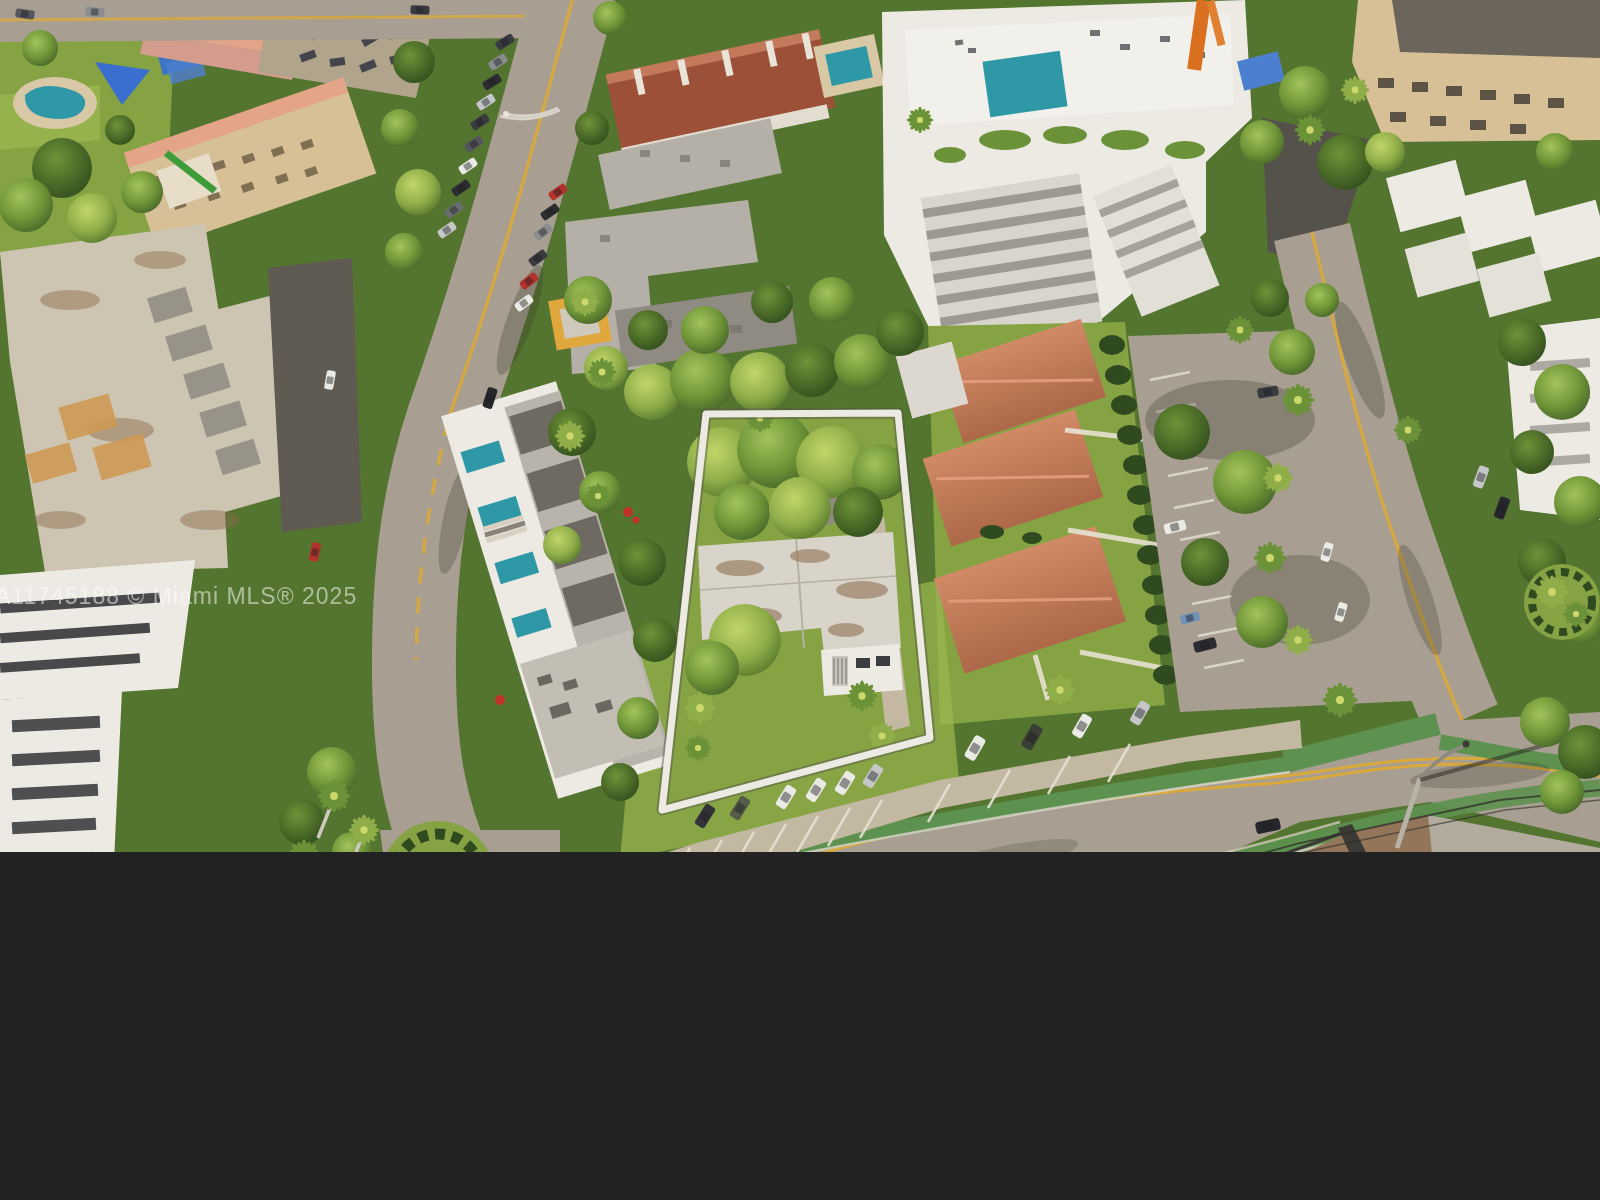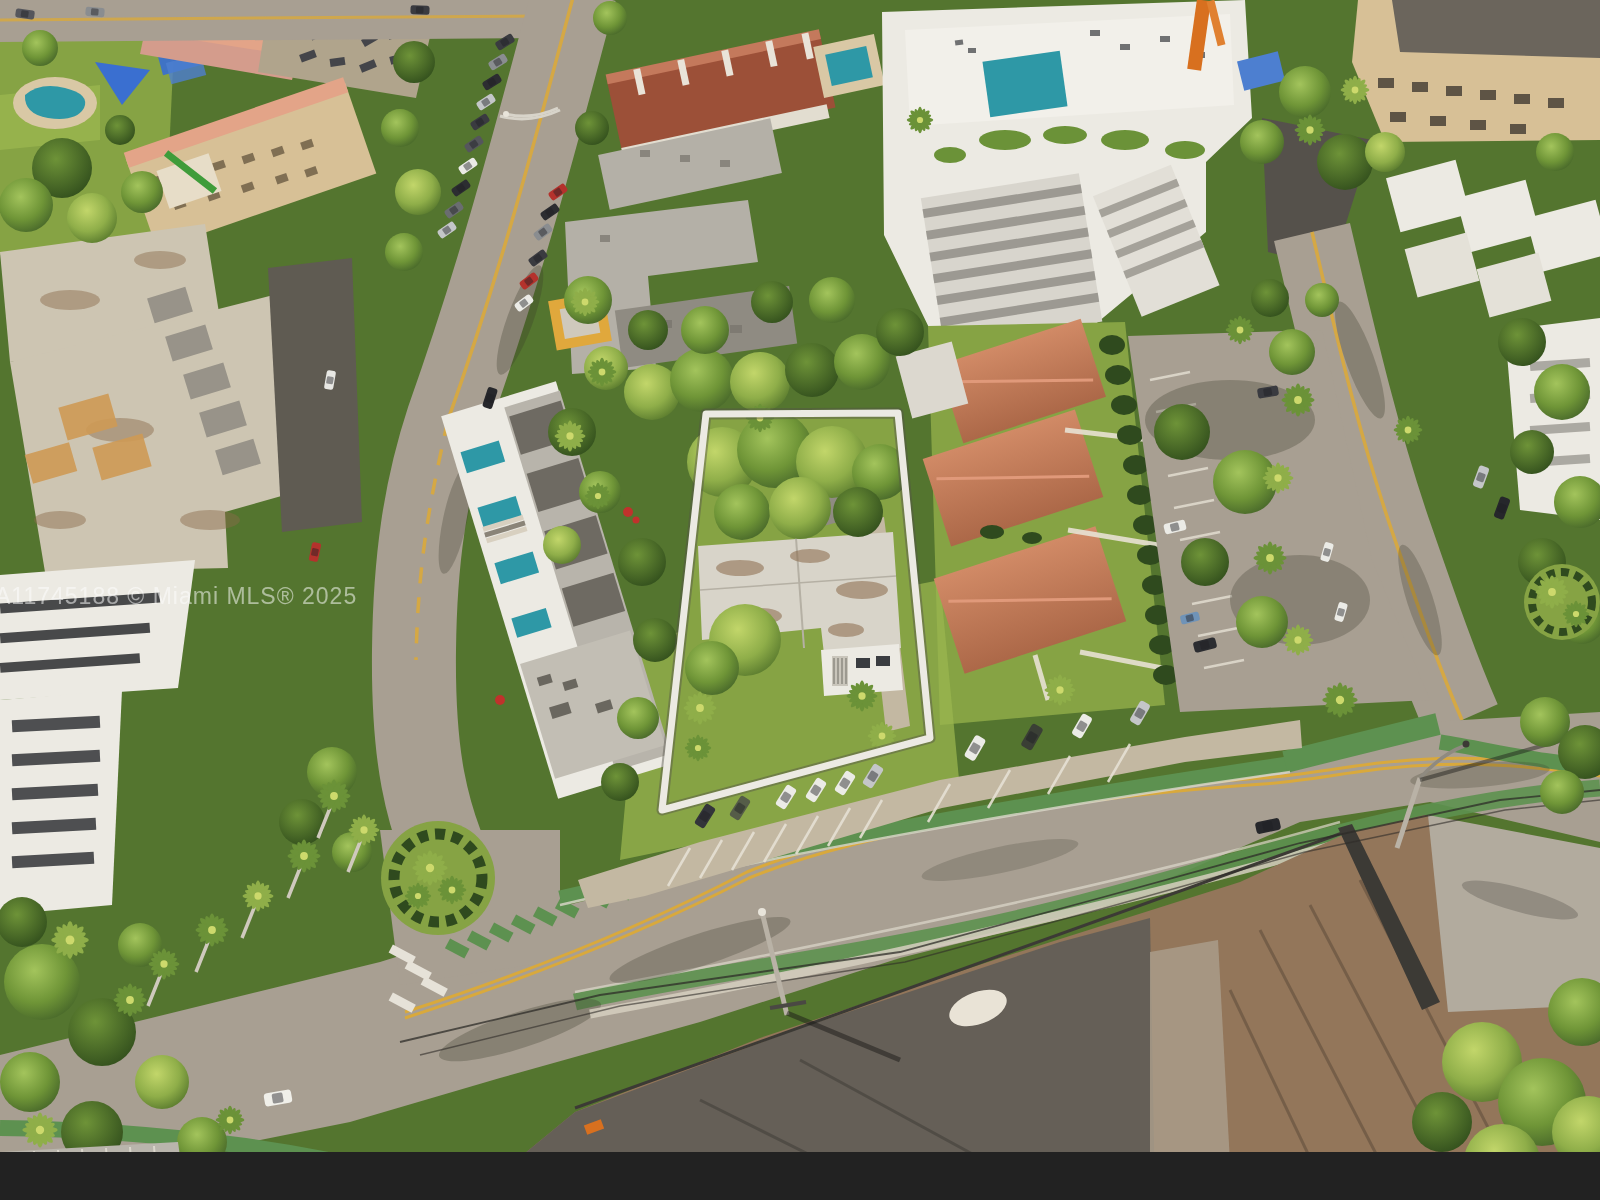--- a/index.html
+++ b/index.html
@@ -1,16 +1,16 @@
 <!DOCTYPE html>
 <html style="--vegDark: #3b5524; --veg: #54752f; --vegMid: #6b9238; --vegBright: #8fae49; --lawn: #86a344; --lawnBright: #9ab54f; --road: #a89f92; --roadDark: #938b7e; --bikeGreen: #5d9150; --yellowLine: #d9a93c; --dirt: #93765a; --gravel: #615d56; --gravelLight: #a99c89; --sandPile: #e9e3d6; --concretePad: #b2ab9e; --terracotta: #c07b5a; --terracottaLight: #d18a66; --redRoof: #9c5038; --beige: #d7c096; --salmon: #e3a488; --salmonBldg: #d49c8c; --white: #eceae3; --offWhite: #dcd8cf; --agedConcrete: #cdc5b2; --grayRoof: #b4b0a7; --grayRoofDark: #8f8b82; --pool: #2e98a6; --poolDeck: #d9c8a5; --tarpBlue: #4d7fd0; --canopyBlue: #3a6fd0; --craneOrange: #d8701f; --carWhite: #ebebe6; --carSilver: #c4c6c8; --carDark: #33343a; --carRed: #b4322c; --carOlive: #555c48; --wire: #2e2c28; --fence: #3c3a35; --stain: #8a6a4a; --hedge: #2f4a1e; --walk: #d6cfbf; --pad: #c3b8a2;"><head>
 <meta charset="utf-8">
 <style>
   html,body{margin:0;padding:0;background:#222;}
-  .stage{position:relative;width:1600px;height:1152px;overflow:hidden;
+  .stage{position:relative;width:1600px;height:852px;overflow:hidden;
          font-family:"Liberation Sans", sans-serif;}
   svg{display:block;width:1600px;height:1200px;}
   .wm{font-family:"Liberation Sans", sans-serif;font-size:23px;letter-spacing:1px;
       fill:#ffffff;opacity:.52;}
 </style>
 </head>
 <body>
 
 <div class="stage">
 <svg viewBox="0 0 1600 1200" xmlns="http://www.w3.org/2000/svg">

